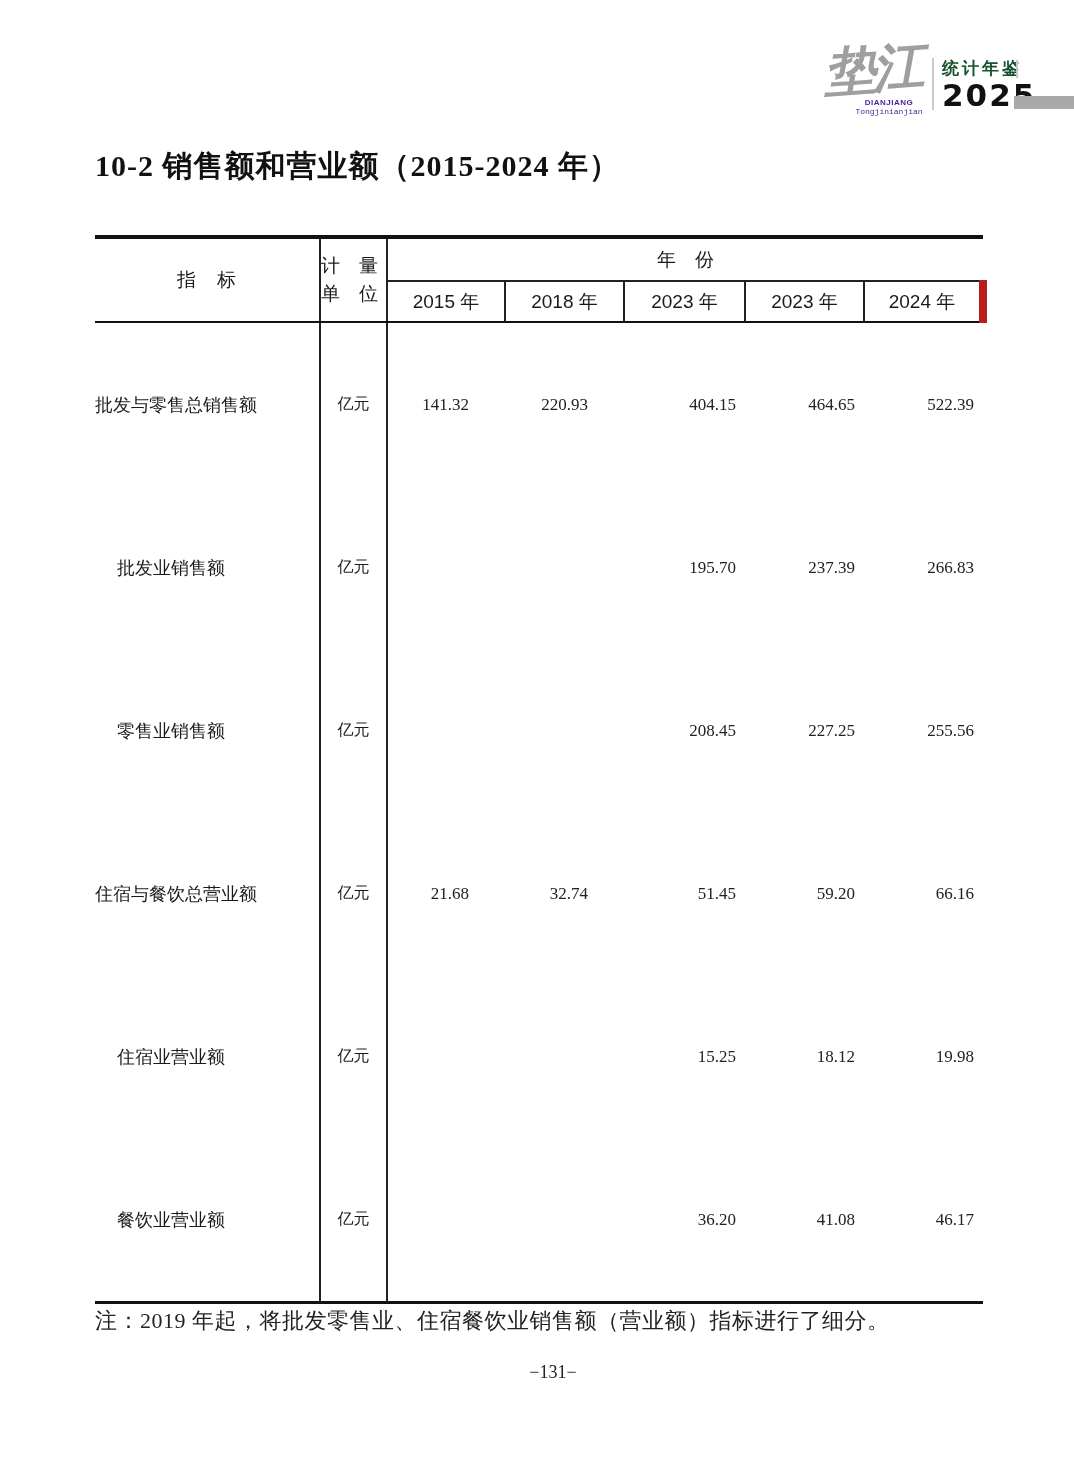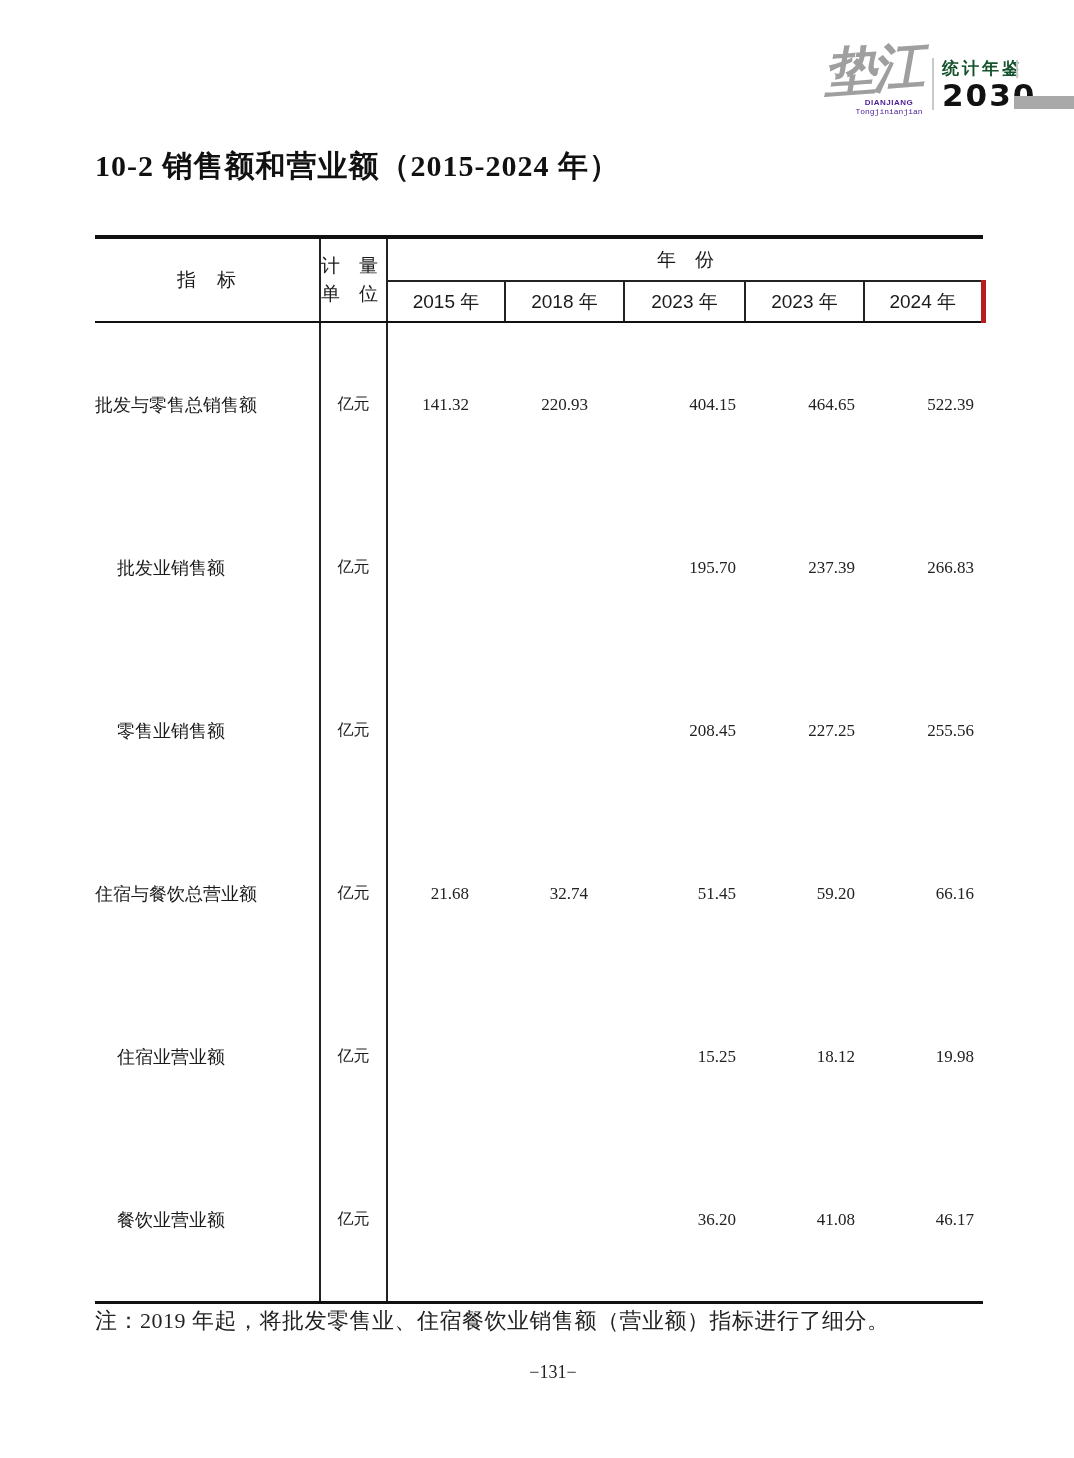--- a/index.html
+++ b/index.html
@@ -60,21 +60,21 @@
     text-align:left;font-size:19px;line-height:1.45;
   }
   .th-yeargroup{
     height:41px;text-align:center;font-size:19px;
     border-bottom:2px solid #222;
   }
   .th-year{
     height:39px;text-align:center;font-size:19px;
     border-left:2px solid #222;
   }
-  .th-year.last{border-right:5px solid #b91c1c;}
+  .th-year.last{border-right:8px solid #b91c1c;}
   thead tr.yrow th{border-bottom:2px solid #111;}
   thead .th-indicator,thead .th-unit{border-bottom:2px solid #111;}
 
   tbody td{height:163px;vertical-align:middle;}
   td.c-label{font-size:18px;padding-left:5px;}
   td.c-label.indent{padding-left:22px;}
   td.c-unit{
     border-left:2px solid #222;border-right:2px solid #222;
     text-align:center;font-size:16px;
   }
@@ -107,21 +107,21 @@
 
   <div class="logo">
     <div class="brand-cn">垫江</div>
     <div class="brand-en">
       <div class="en1">DIANJIANG</div>
       <div class="en2">Tongjinianjian</div>
     </div>
     <div class="logo-divider"></div>
     <div class="yb-block">
       <div class="yb-title">统计年鉴</div>
-      <div class="yb-year">2030</div>
+      <div class="yb-year">2025</div>
     </div>
     <div class="yb-divider"></div>
   </div>
   <div class="header-rule"></div>
 
   <div class="doc-title">10-2  销售额和营业额（2015-2024 年）</div>
 
   <table class="stat">
     <colgroup>
       <col style="width:225px">

